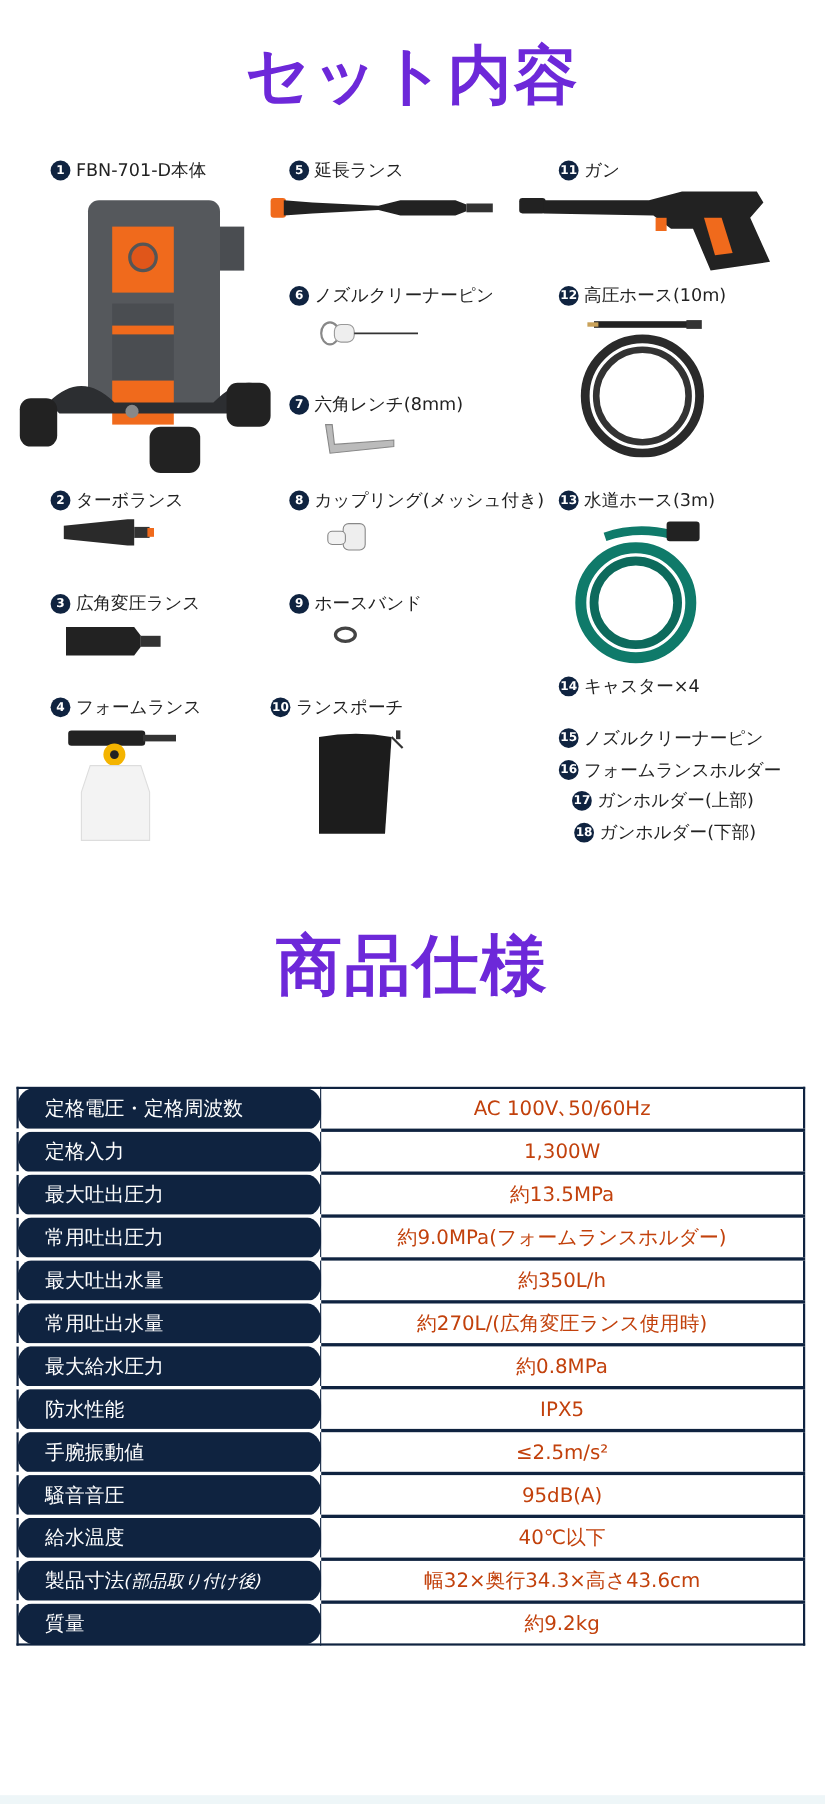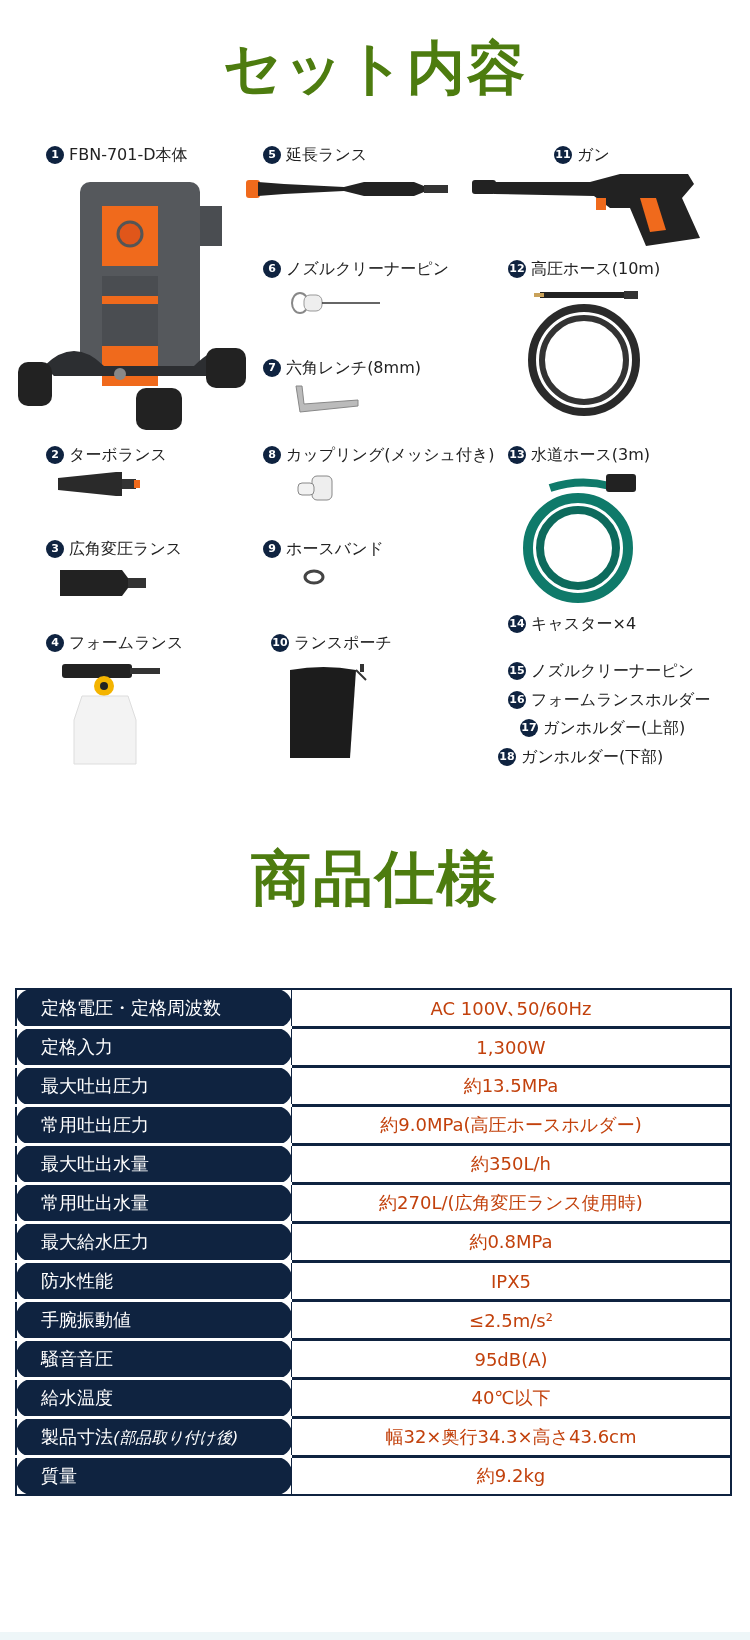--- a/index.html
+++ b/index.html
@@ -2,21 +2,21 @@
 <html><head>
 <meta charset="utf-8">
 <style>
   html, body { margin: 0; padding: 0; }
   body {
     width: 750px; height: 1640px; background: #ffffff; position: relative; overflow: hidden;
     font-family: "DejaVu Sans", "Liberation Sans", sans-serif; color: #222;
   }
   .title {
     position: absolute; left: 0; width: 750px; text-align: center;
-    font-weight: bold; color: #4d7c0f; letter-spacing: 2px;
+    font-weight: bold; color: #6d28d9; letter-spacing: 2px;
   }
   .title-set { top: 28px; font-size: 58px; line-height: 80px; }
   .title-spec { top: 880px; font-size: 60px; line-height: 80px; }
 
   .item-label {
     position: absolute; font-size: 16px; line-height: 20px; color: #222; white-space: nowrap;
     display: flex; align-items: center;
   }
   .num {
     display: inline-block; width: 18px; height: 18px; border-radius: 50%;
@@ -136,31 +136,31 @@
 </svg>
 
 <div class="item-label" style="left:263px;top:539px;">
   <span class="num">9</span>
   <span>ホースバンド</span>
 </div>
 <svg class="pic" style="left:302px;top:566px;" width="24" height="22">
   <ellipse cx="12" cy="11" rx="9" ry="6" fill="none" stroke="#444" stroke-width="3"></ellipse>
 </svg>
 
-<div class="item-label" style="left:271px;top:633px;justify-content:flex-end;">
+<div class="item-label" style="left:246px;top:633px;justify-content:flex-end;">
   <span class="num">10</span>
   <span>ランスポーチ</span>
 </div>
 <svg class="pic" style="left:284px;top:660px;" width="94" height="104">
   <path d="M6 10 Q40 4 72 10 L66 98 L6 98 Z" fill="#1c1c1c"></path>
   <line x1="72" y1="10" x2="82" y2="20" stroke="#333" stroke-width="2"></line>
   <rect x="76" y="4" width="4" height="8" fill="#333"></rect>
 </svg>
 
-<div class="item-label" style="left:508px;top:145px;margin-left:46px;">
+<div class="item-label" style="left:508px;top:145px;">
   <span class="num">11</span>
   <span>ガン</span>
 </div>
 <svg class="pic" style="left:470px;top:168px;" width="236" height="84">
   <rect x="2" y="12" width="24" height="14" rx="3" fill="#222"></rect>
   <path d="M24 14 L120 14 L150 6 L218 6 L224 16 L212 30 L230 70 L176 78 L160 40 L140 40 L124 28 L24 26 Z" fill="#222"></path>
   <path d="M170 30 L186 30 L196 62 L180 64 Z" fill="#f06a1c"></path>
   <rect x="126" y="30" width="10" height="12" fill="#f06a1c"></rect>
 </svg>
 
@@ -196,21 +196,21 @@
   <span>ノズルクリーナーピン</span>
 </div>
 <div class="item-label" style="left:508px;top:690px;">
   <span class="num">16</span>
   <span>フォームランスホルダー</span>
 </div>
 <div class="item-label" style="left:508px;top:718px;padding-left:12px;">
   <span class="num">17</span>
   <span>ガンホルダー(上部)</span>
 </div>
-<div class="item-label" style="left:484px;top:747px;padding-left:14px;">
+<div class="item-label" style="left:508px;top:747px;padding-left:14px;">
   <span class="num">18</span>
   <span>ガンホルダー(下部)</span>
 </div>
 
 <div class="title title-spec" style="top:838px;">商品仕様</div>
 
 <table class="spec-table">
   <tbody>
       <tr>
     <td class="k">定格電圧・定格周波数</td>
@@ -219,21 +219,21 @@
   <tr>
     <td class="k">定格入力</td>
     <td class="v">1,300W</td>
   </tr>
   <tr>
     <td class="k">最大吐出圧力</td>
     <td class="v">約13.5MPa</td>
   </tr>
   <tr>
     <td class="k">常用吐出圧力</td>
-    <td class="v">約9.0MPa(高圧ホースホルダー)</td>
+    <td class="v">約9.0MPa(フォームランスホルダー)</td>
   </tr>
   <tr>
     <td class="k">最大吐出水量</td>
     <td class="v">約350L/h</td>
   </tr>
   <tr>
     <td class="k">常用吐出水量</td>
     <td class="v">約270L/(広角変圧ランス使用時)</td>
   </tr>
   <tr>

